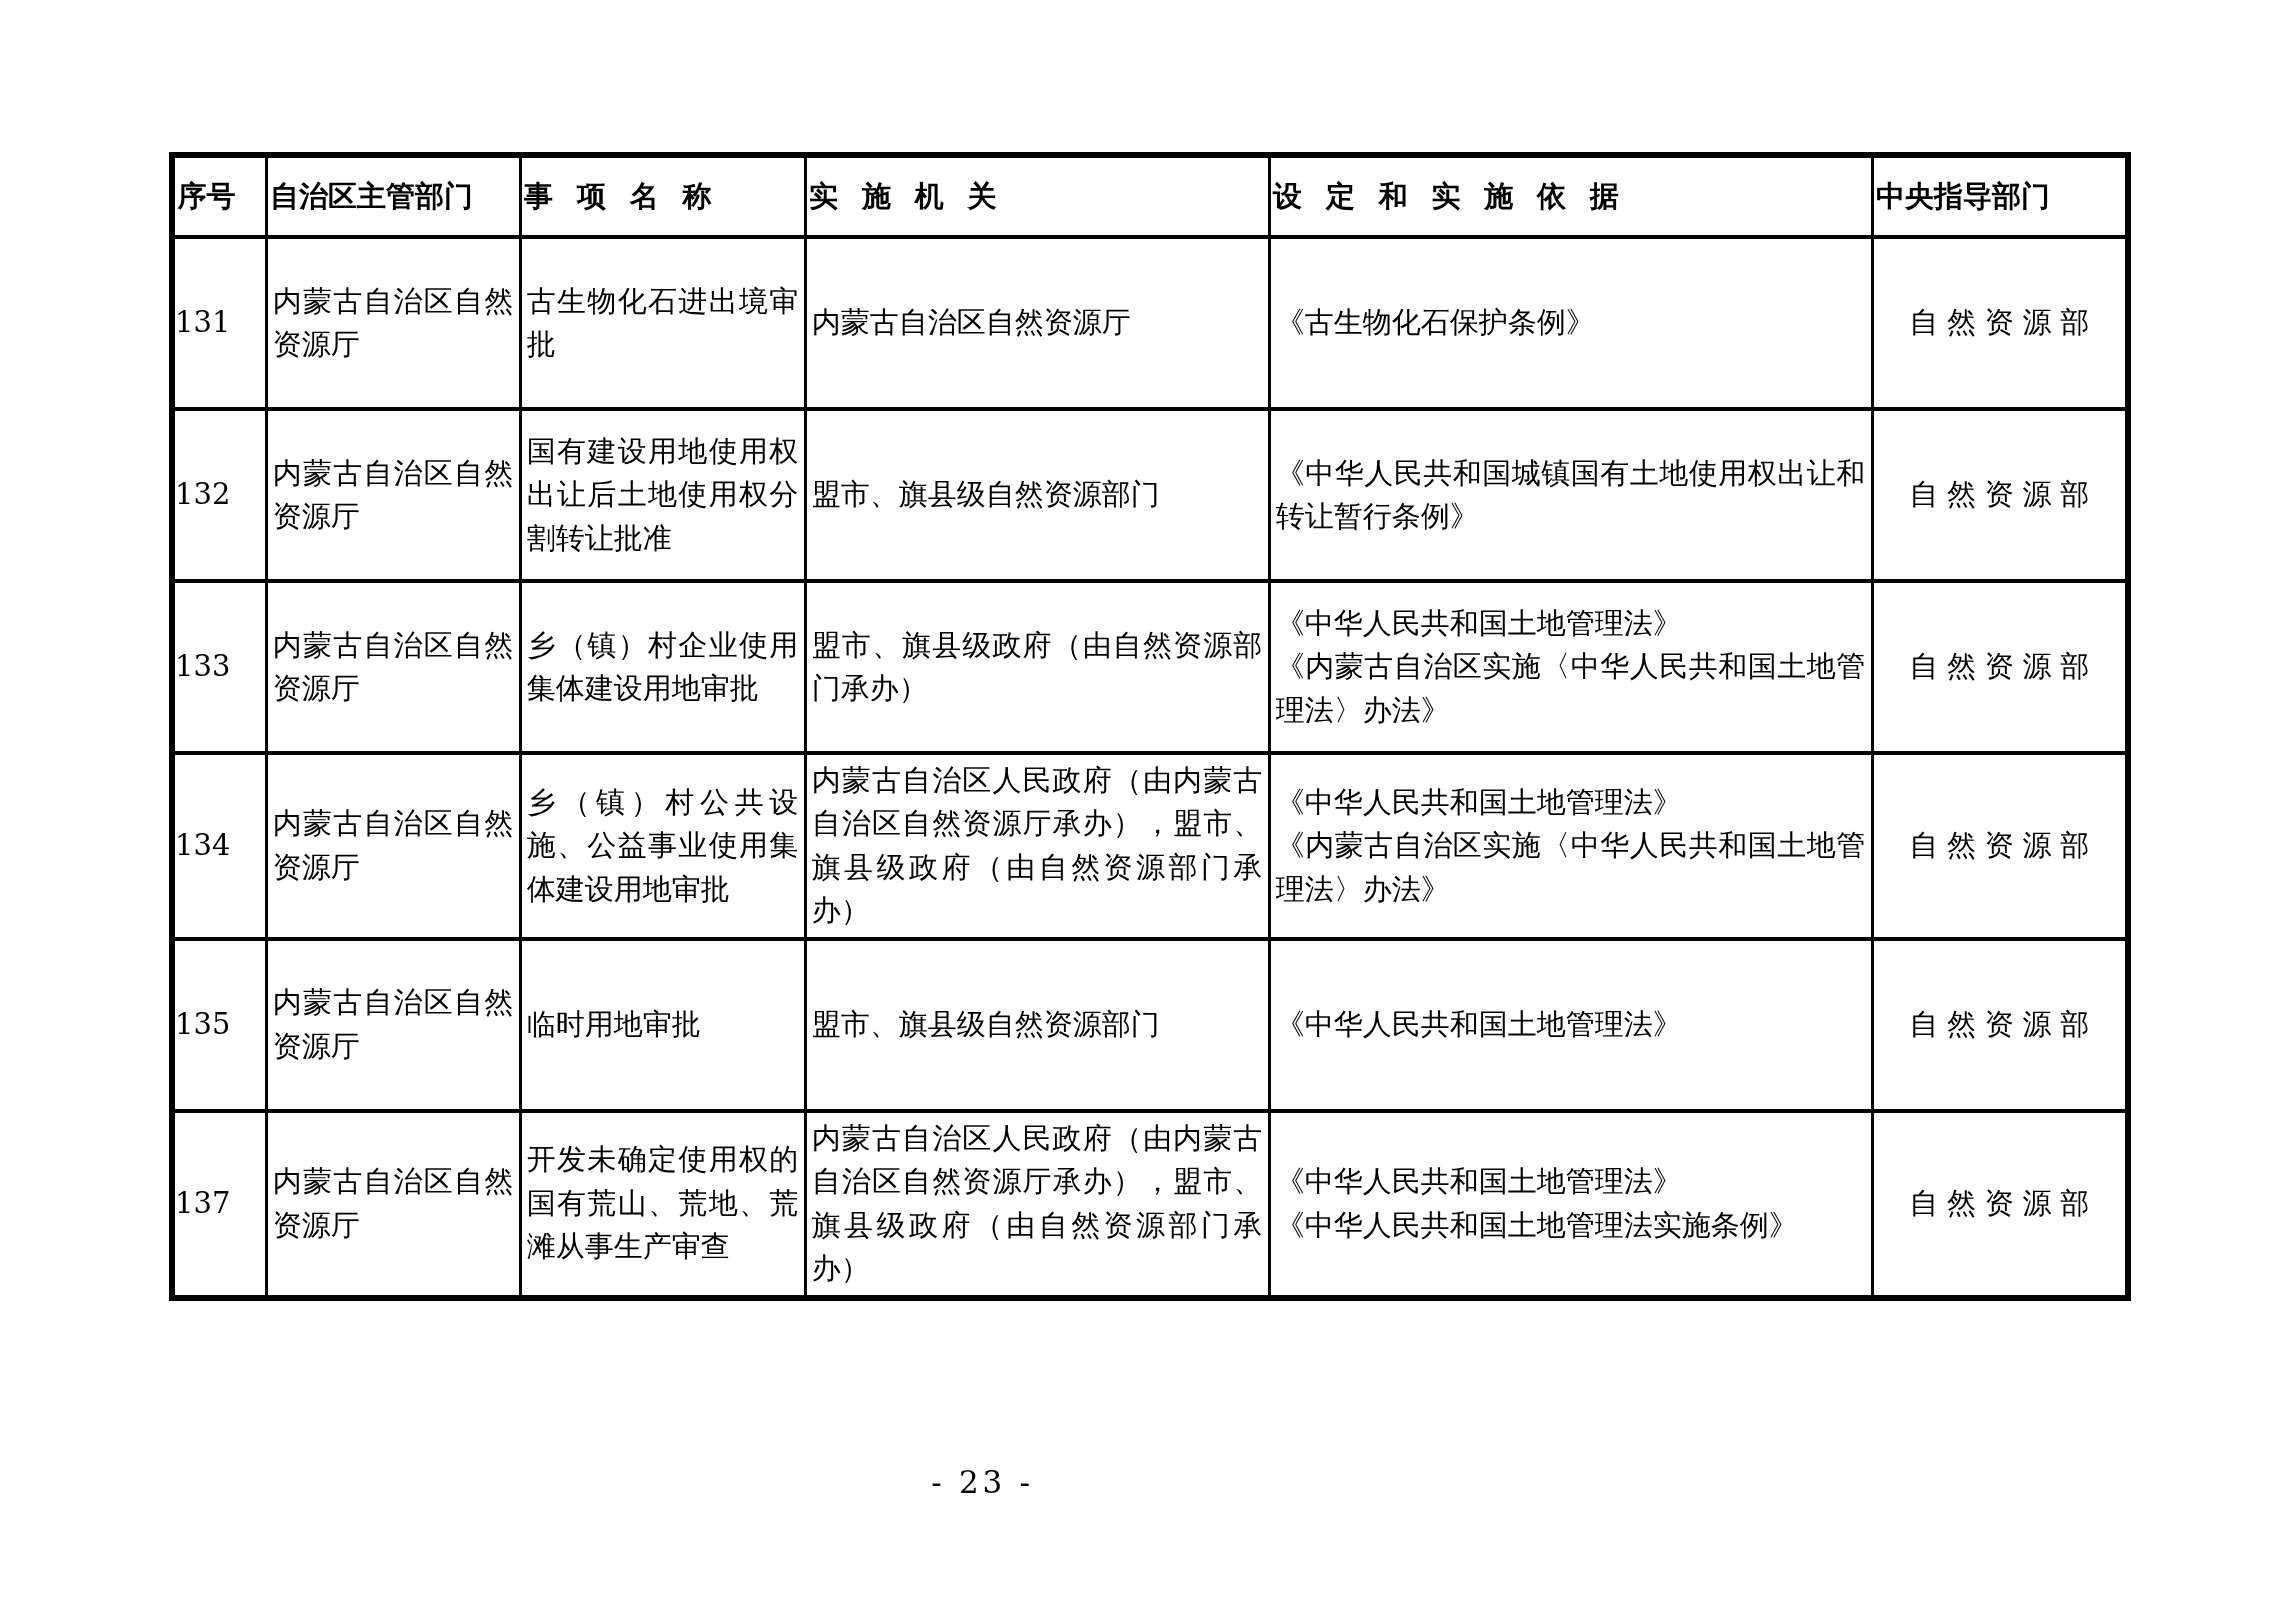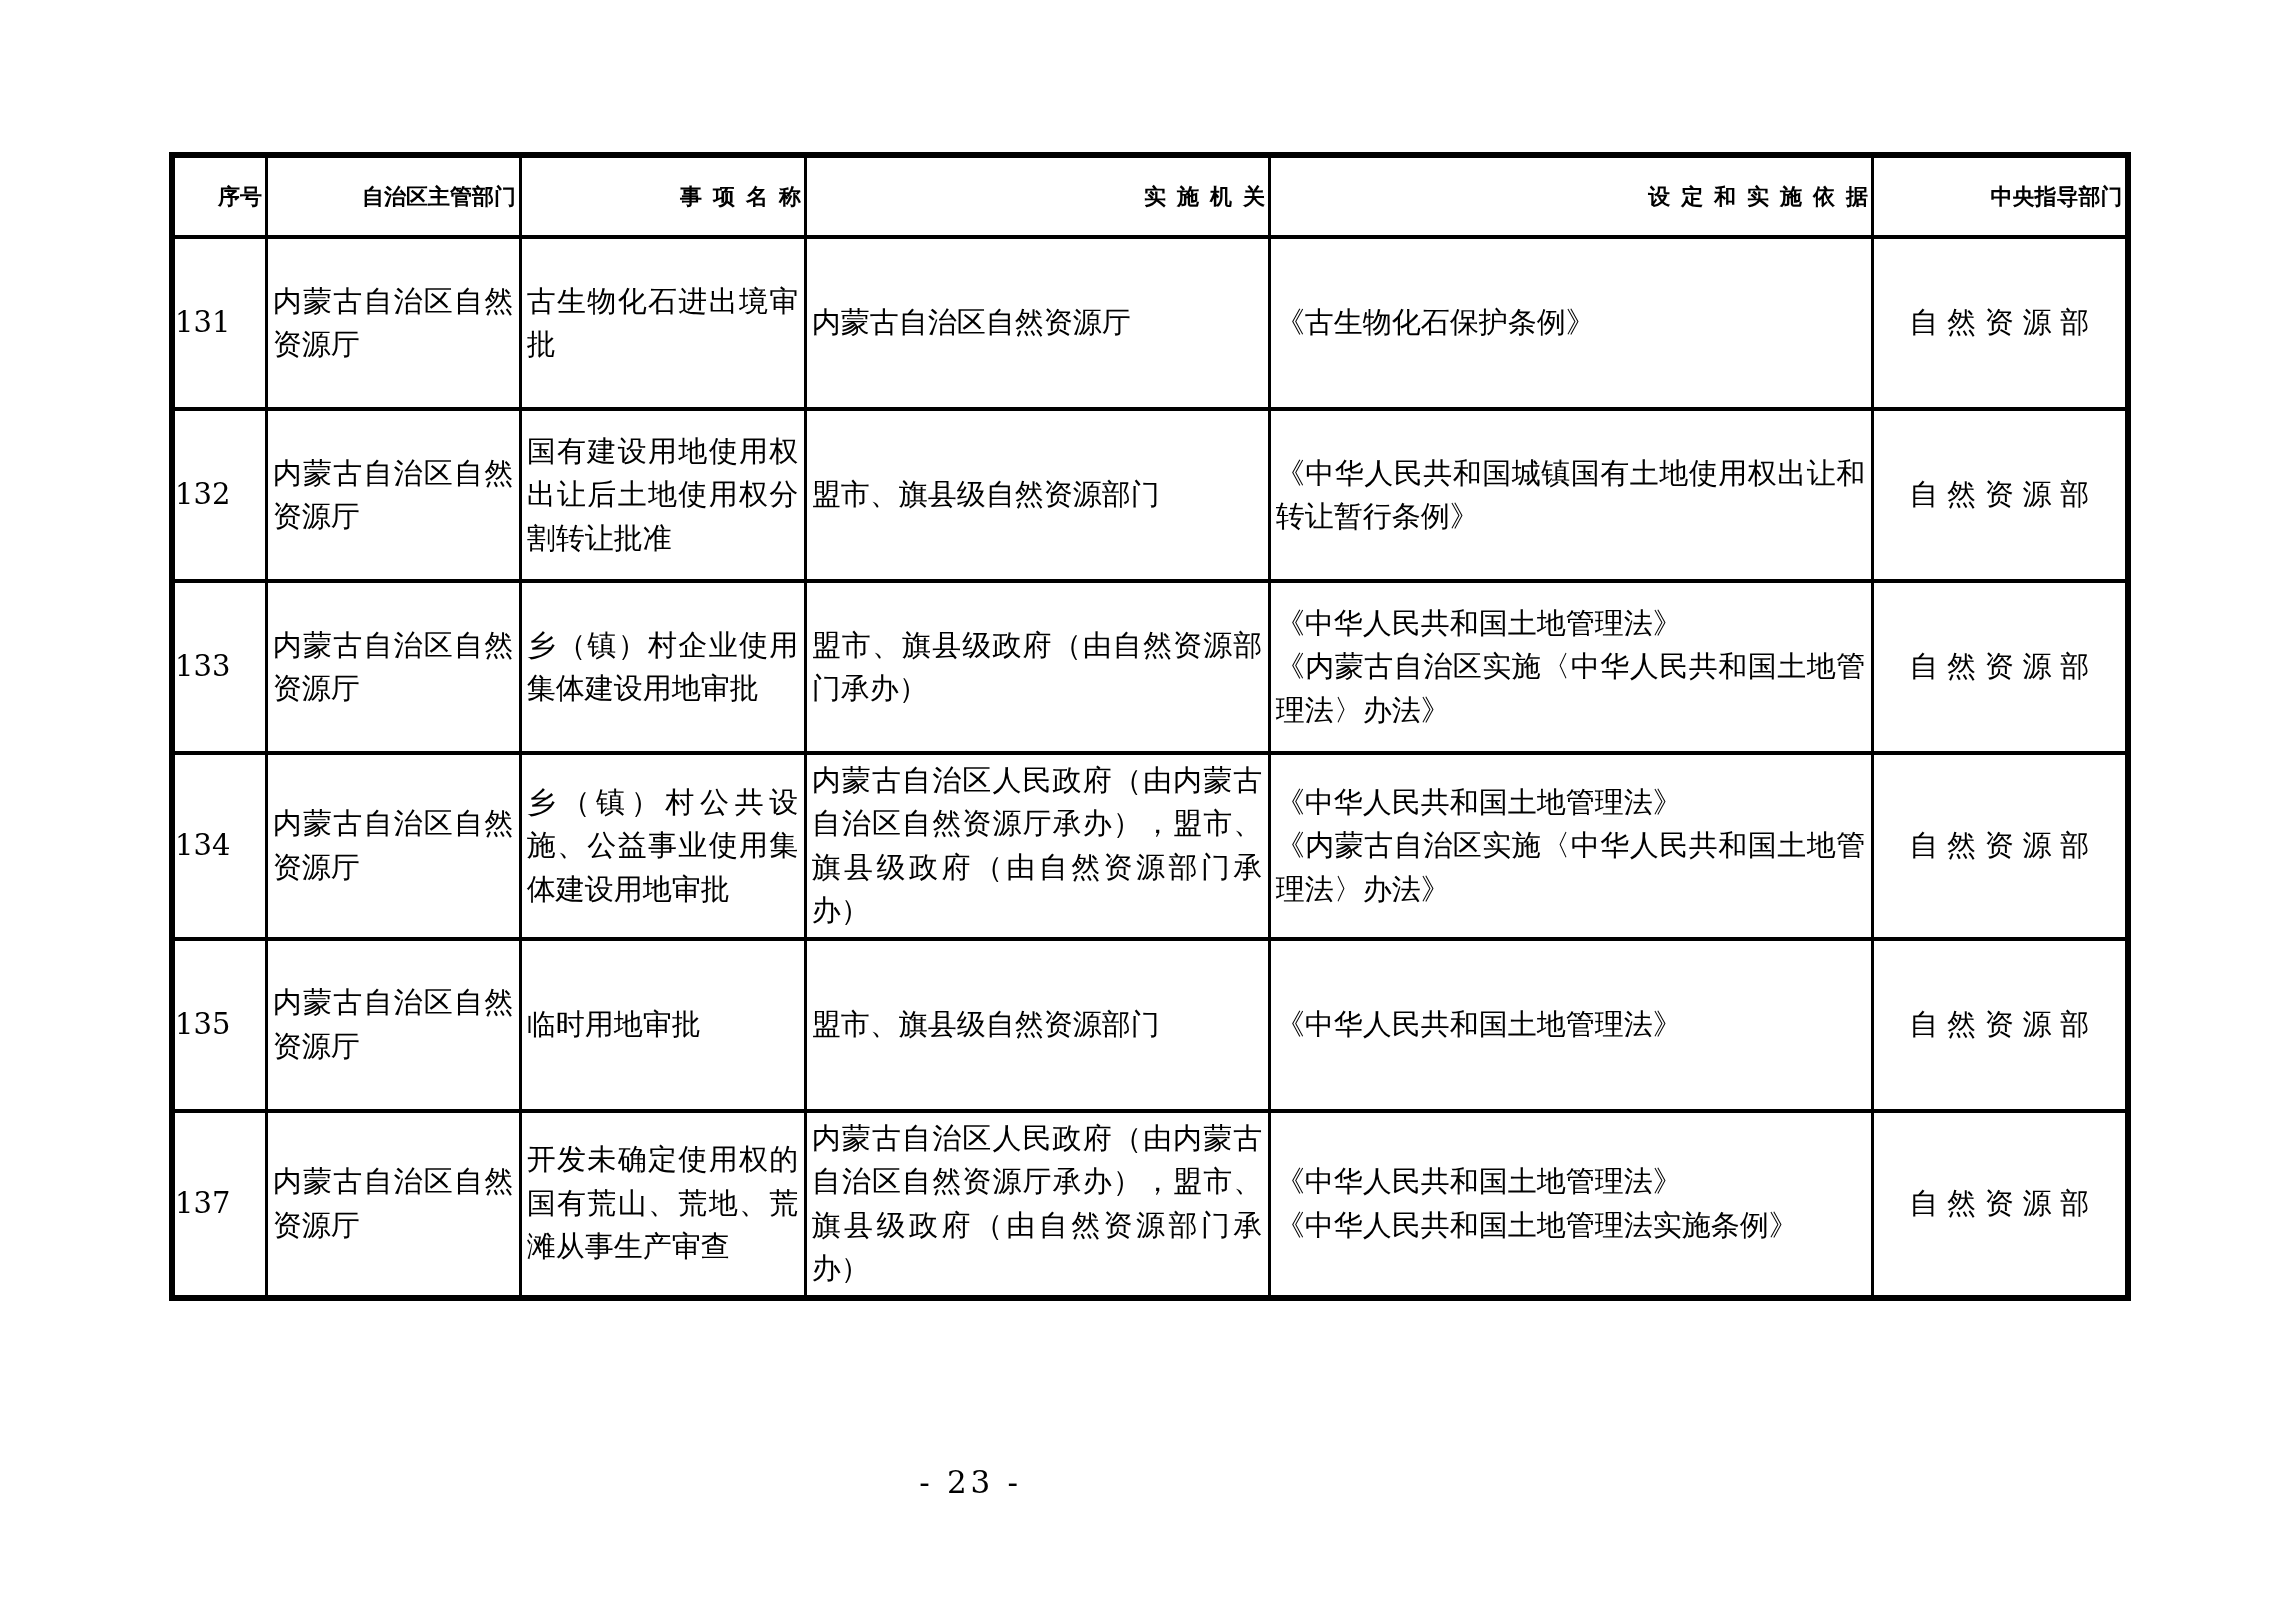--- a/index.html
+++ b/index.html
@@ -29,24 +29,24 @@
     border: 3.3px solid #000;
     border-top-width: 4.6px;
     border-bottom-width: 4.6px;
     overflow: hidden;
     vertical-align: middle;
     box-sizing: border-box;
   }
   thead tr { height: 82px; }
   tbody tr { height: 172px; }
   th {
-    font-family: Liberation Sans, sans-serif;
+    font-family: Liberation Mono, monospace;
     font-weight: bold;
-    font-size: 22px;
-    text-align: right;
+    font-size: 29px;
+    text-align: left;
     padding: 0 2.6px;
     word-spacing: 0.22em;
   }
   td {
     font-size: 29px;
     line-height: 1.5;
     padding: 3.9px 5.2px;
   }
   td.c-seq {
     text-align: left;
@@ -61,21 +61,21 @@
   }
   td.c-central {
     text-align: center;
     letter-spacing: 0.30em;
     text-indent: 0.30em;
     padding: 0;
     margin-left: 32px;
   }
   .footer {
     position: absolute;
-    left: 4px;
+    left: 16px;
     top: 1464px;
     width: 1933px;
     text-align: center;
     font-size: 31px;
     letter-spacing: 0.12em;
   }
 </style>
 </head>
 <body>
 

